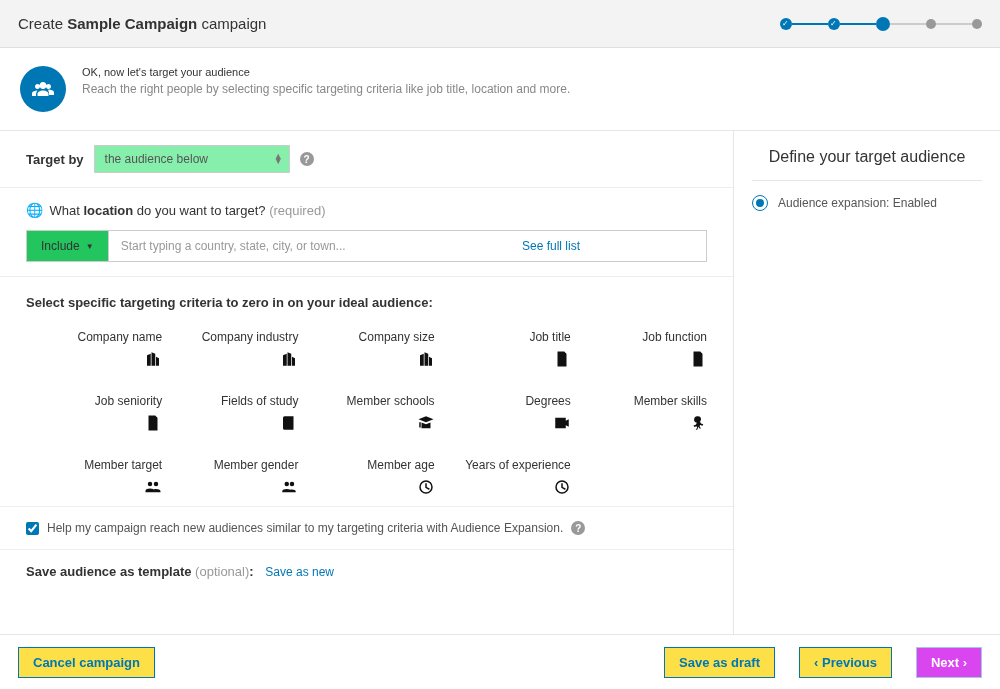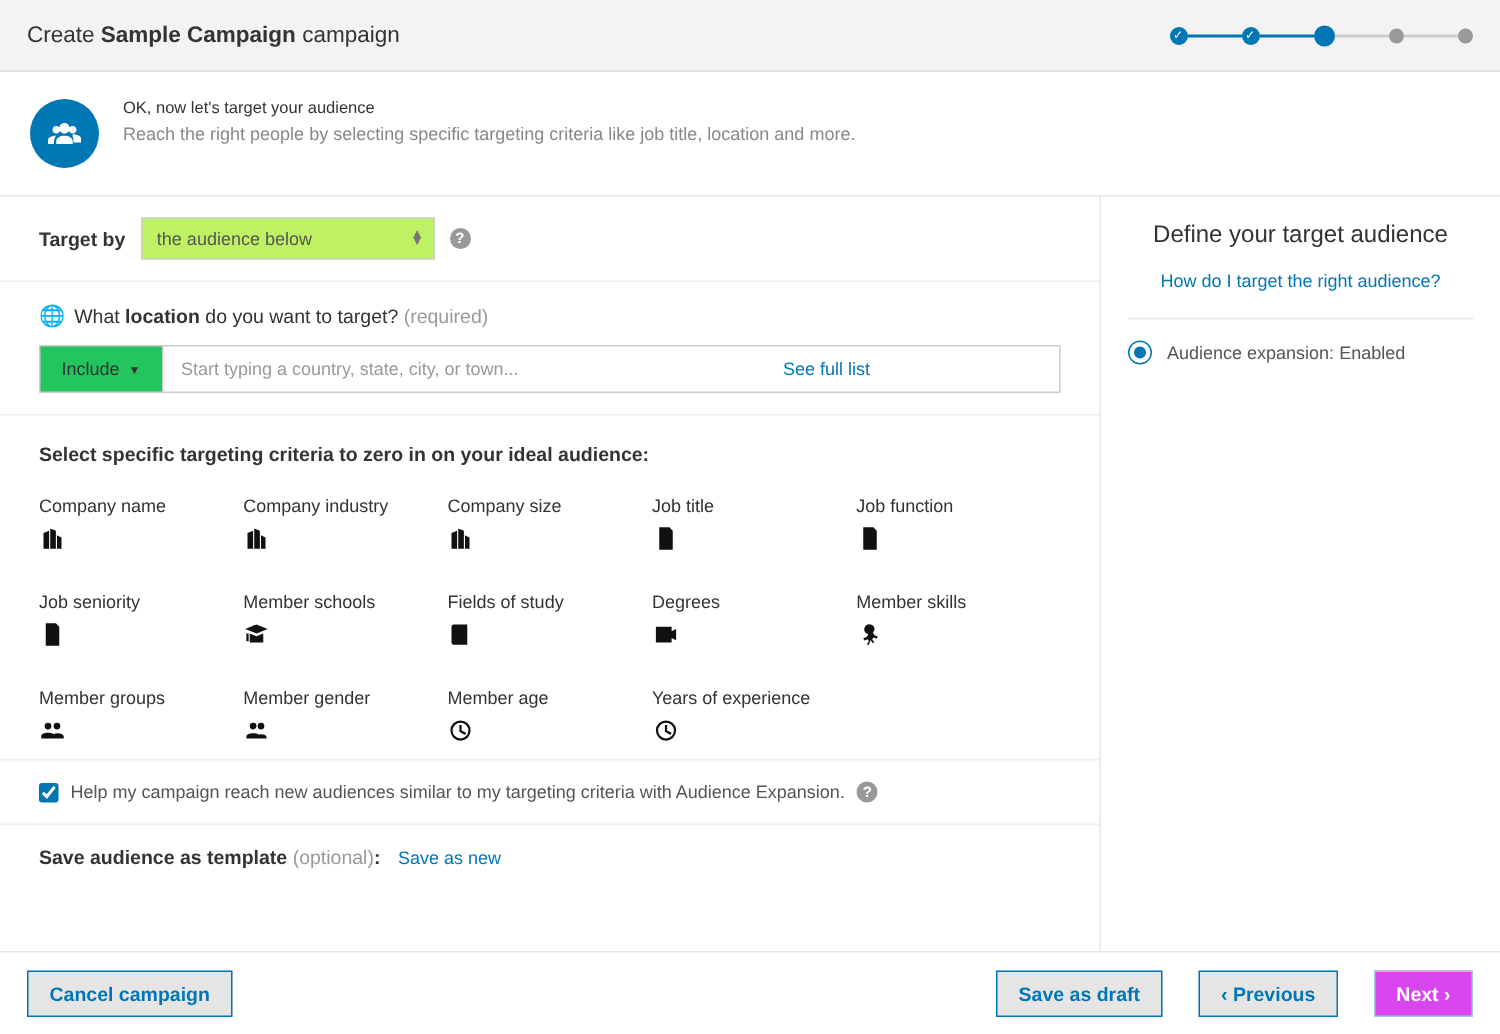--- a/index.html
+++ b/index.html
@@ -90,21 +90,21 @@
 .section { padding: 14px 26px; border-bottom: 1px solid #eee; }
 .section:last-child { border-bottom:none; }
 .target-by-row { display:flex; align-items:center; gap:10px; }
 .target-by-row label { font-weight:bold; font-size:13px; }
 .select-wrap {
   position:relative;
   border:1px solid #ccc;
   padding: 6px 22px 6px 10px;
   font-size:12px; color:#555;
   width:196px;
-  background:#bef264;
+  background:#86efac;
 }
 .select-wrap .caret {
   position:absolute; right:6px; top:50%; transform:translateY(-50%);
   font-size:9px; color:#777; line-height:0.6;
 }
 .help-q {
   width:14px; height:14px; border-radius:50%;
   background:#999; color:#fff; font-size:10px;
   display:inline-flex; align-items:center; justify-content:center;
   font-weight:bold;
@@ -132,21 +132,21 @@
   border:none; outline:none; font-size:12px; width:70%;
   color:#333;
 }
 .loc-text-input input::placeholder { color:#999; }
 .see-full { color:#0077b5; font-size:12px; text-decoration:none; }
 
 .criteria-section { padding:18px 26px 6px; }
 .criteria-title { font-weight:bold; font-size:13px; margin-bottom:16px; }
 .criteria-grid { display:grid; grid-template-columns: repeat(5, 1fr); gap:18px 0; }
 .crit {
-  display:flex; flex-direction:column; align-items:flex-start;
+  display:flex; flex-direction:column; align-items:flex-end;
   gap:6px; font-size:12px; color:#333; cursor:pointer;
   padding:4px 0;
 }
 .crit svg { width:18px; height:18px; fill:#111; }
 
 .checkbox-row {
   padding:14px 26px; border-top:1px solid #eee;
   display:flex; align-items:center; gap:8px;
   font-size:12px; color:#555;
 }
@@ -157,21 +157,21 @@
 }
 .save-template-row b { font-weight:bold; }
 .save-template-row .opt { color:#999; }
 .save-template-row a { color:#0077b5; font-size:12px; text-decoration:none; margin-left:8px; }
 
 .footer-bar {
   display:flex; justify-content:space-between; align-items:center;
   padding:12px 18px;
 }
 .btn {
-  border:1px solid #0077b5; color:#0077b5; background:#e5e5e5;
+  border:1px solid #0077b5; color:#0077b5; background:#fde047;
   padding:7px 14px; font-size:13px; font-weight:600;
   cursor:pointer;
 }
 .btn.ghost {}
 .btn.primary { background:#d946ef; border-color:#9ecbe0; color:#fff; }
 .footer-right { display:flex; gap:24px; }
 </style>
 </head>
 <body>
 
@@ -280,45 +280,45 @@
               <path d="M6 2h9l3 3v17H6V2zm2 5h8v2H8V7zm0 4h8v2H8v-2zm0 4h5v2H8v-2z"></path>
             </svg>
         </div>
         <div class="crit">
           <span>Job seniority</span>
           <svg viewBox="0 0 24 24">
               <path d="M6 2h9l3 3v17H6V2zm2 5h8v2H8V7zm0 4h8v2H8v-2zm0 4h5v2H8v-2z"></path>
             </svg>
         </div>
         <div class="crit">
+          <span>Fields of study</span>
+          <svg viewBox="0 0 24 24">
+              <path d="M6 3h12v18H6a2 2 0 0 1-2-2V5a2 2 0 0 1 2-2zm2 3h7v2H8V6zm0 4h7v2H8v-2z"></path>
+            </svg>
+        </div>
+        <div class="crit">
           <span>Member schools</span>
           <svg viewBox="0 0 24 24">
               <path d="M12 3l10 4-10 4L2 7l10-4zm-6 8.2V19h12v-7.8l-6 2.4-6-2.4zM3 11v7h2v-7H3z"></path>
             </svg>
         </div>
         <div class="crit">
-          <span>Fields of study</span>
-          <svg viewBox="0 0 24 24">
-              <path d="M6 3h12v18H6a2 2 0 0 1-2-2V5a2 2 0 0 1 2-2zm2 3h7v2H8V6zm0 4h7v2H8v-2z"></path>
-            </svg>
-        </div>
-        <div class="crit">
           <span>Degrees</span>
           <svg viewBox="0 0 24 24">
               <path d="M3 5h14v4l4-2v10l-4-2v4H3V5zm3 3h8v2H6V8zm0 4h8v2H6v-2z"></path>
             </svg>
         </div>
         <div class="crit">
           <span>Member skills</span>
           <svg viewBox="0 0 24 24">
               <path d="M12 3a4 4 0 0 1 4 4c0 1.3-.6 2.4-1.5 3.1l1.5 2.6 3 1-1 2-3-1-1 1.7 2 3h-2l-1.5-2.5L11 21H9l2-3-1-1.7-3 1-1-2 3-1 1.5-2.6A4 4 0 0 1 12 3z"></path>
             </svg>
         </div>
         <div class="crit">
-          <span>Member groups</span>
+          <span>Member target</span>
           <svg viewBox="0 0 24 24">
               <path d="M8 11a3 3 0 1 1 0-6 3 3 0 0 1 0 6zm8 0a3 3 0 1 1 0-6 3 3 0 0 1 0 6zM2 19v-2c0-2 3-3 6-3s6 1 6 3v2H2zm12 0v-2c0-.8-.3-1.5-.8-2 .9-.3 1.9-.5 2.8-.5 3 0 6 1 6 3v1.5h-8z"></path>
             </svg>
         </div>
         <div class="crit">
           <span>Member gender</span>
           <svg viewBox="0 0 24 24">
               <path d="M9 11a3 3 0 1 1 0-6 3 3 0 0 1 0 6zm7 0a3 3 0 1 1 0-6 3 3 0 0 1 0 6zM3 19v-1.5c0-2 3-3 6-3s6 1 6 3V19H3zm11 0v-1.5c0-.7-.2-1.3-.6-1.8.8-.2 1.7-.4 2.6-.4 3 0 5 1 5 2.7V19h-7z"></path>
             </svg>
         </div>
@@ -344,21 +344,20 @@
     </div>
 
     <div class="save-template-row">
       <b>Save audience as template </b><span class="opt">(optional)</span><b>:</b>
       <a href="#">Save as new</a>
     </div>
   </div>
 
   <div class="right-col">
     <h3>Define your target audience</h3>
-    <a href="#" class="help-link">How do I target the right audience?</a>
     <div class="aud-exp-row">
       <div class="aud-exp-icon">
           <span></span>
         </div>
       <div>
         <span>Audience expansion:</span>
         <span>Enabled</span>
       </div>
     </div>
   </div>

